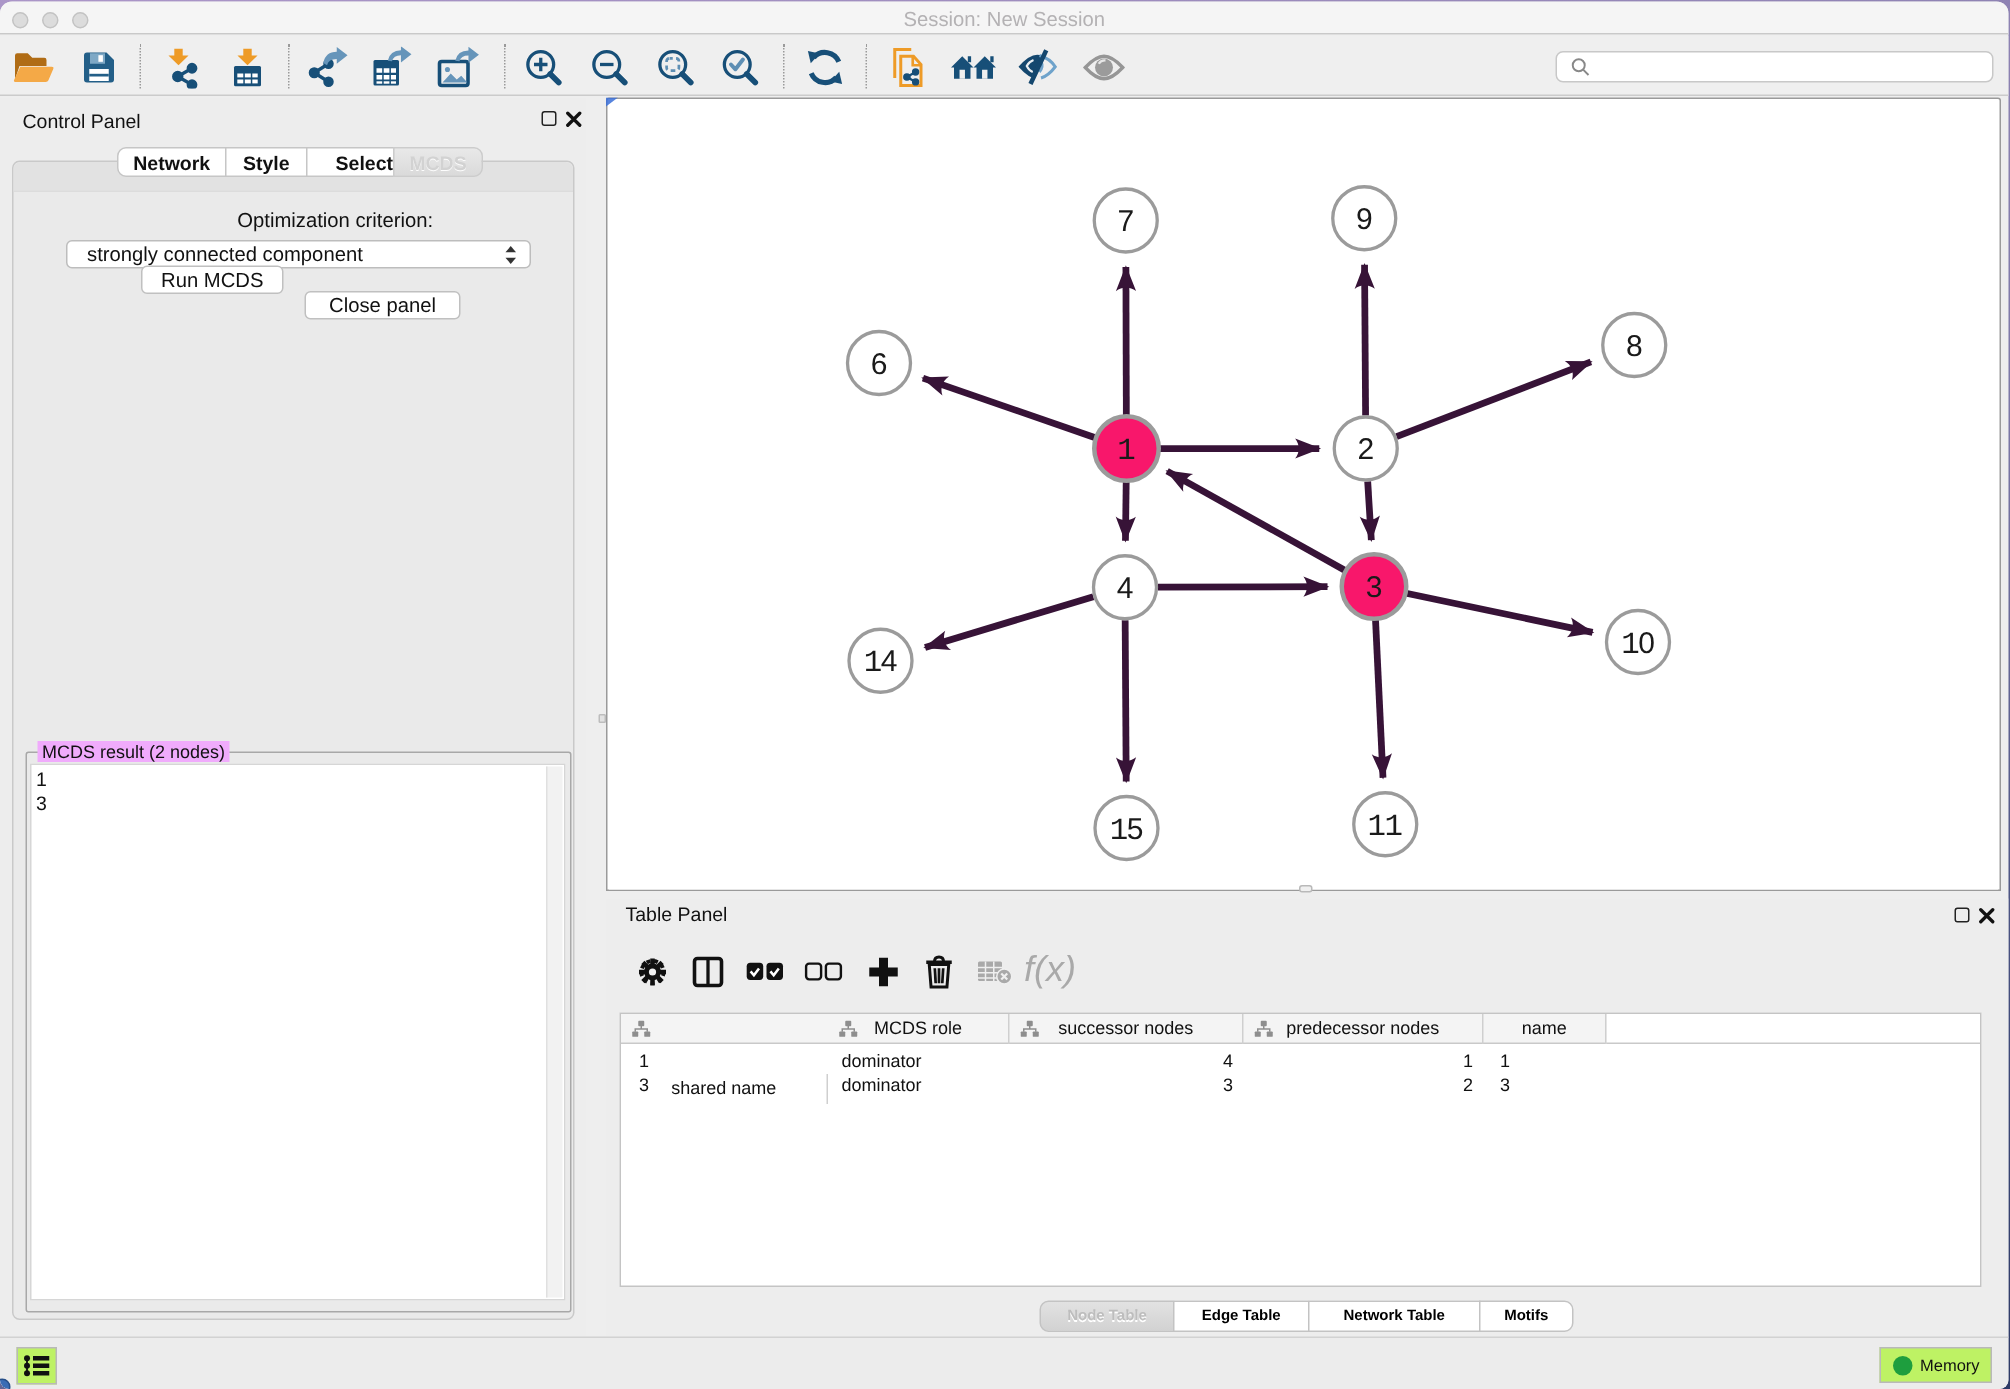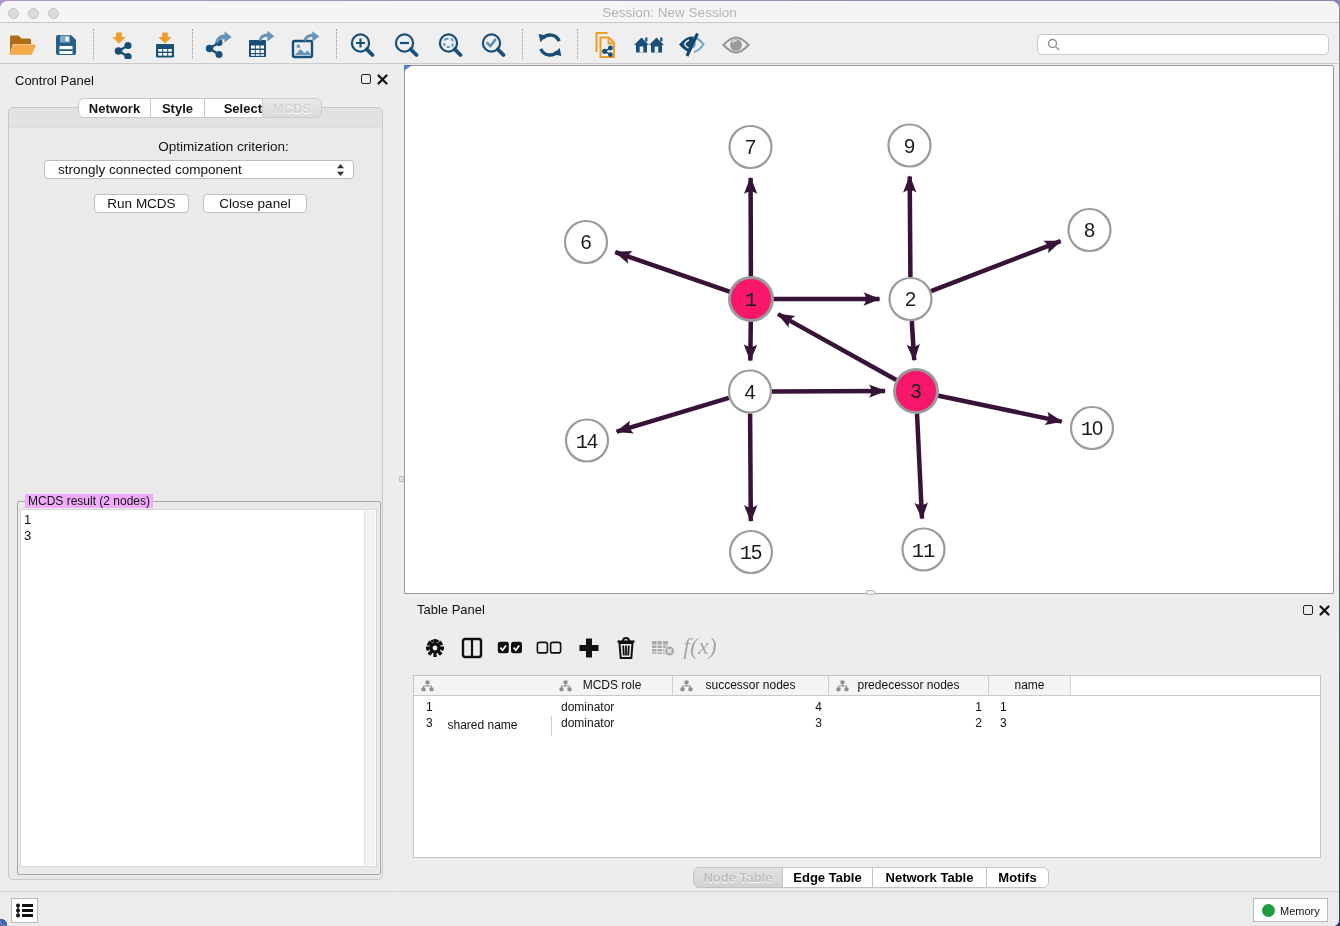--- a/index.html
+++ b/index.html
@@ -46,24 +46,24 @@
 
 .tpanel { position:absolute; left:404px; top:598px; right:0; bottom:35px; background:#ededed; }
 .tp-title { position:absolute; left:13px; top:3px; font-size:13px; color:#111; }
 .tp-toolbar { position:absolute; left:0; top:26px; height:42px; width:100%; }
 .ttable { position:absolute; left:9px; top:76px; right:18px; height:183px; background:#fff; border:1px solid #c4c4c4; }
 .thead { position:absolute; left:0; top:0; height:20px; background:#f4f4f4; border-bottom:1px solid #c9c9c9; }
 .thcell { position:absolute; top:0; height:20px; border-right:1px solid #cfcfcf; font-size:12px; color:#111; text-align:center; line-height:19px; }
 .hicon { position:absolute; top:4px; }
 .trow { position:absolute; font-size:12px; color:#111; height:17px; line-height:17px; }
 .bottomtabs { position:absolute; left:289px; top:268px; height:21px; font-size:13px; }
-.btab { position:absolute; top:0; height:21px; line-height:20px; text-align:center; background:#fff; border:1px solid #c3c3c3; font-weight:bold; font-size:13px; }
+.btab { position:absolute; top:0; height:21px; line-height:20px; text-align:center; background:#fff; border:1px solid #c3c3c3; font-weight:bold; font-size:10px; }
 
 .statusbar { position:absolute; left:0; right:0; bottom:0; height:35px; background:#ececec; border-top:1px solid #d2d2d2; }
-.sb-btn { position:absolute; background:#ffffff; border:1px solid #b9b9b9; }
+.sb-btn { position:absolute; background:#bef264; border:1px solid #b9b9b9; }
 </style>
 </head>
 <body>
 <div class="window">
 
   <div class="titlebar">
     <div class="tl-circle" style="left:8px;"></div>
     <div class="tl-circle" style="left:28px;"></div>
     <div class="tl-circle" style="left:48px;"></div>
     <div class="title-text">Session: New Session</div>
@@ -246,21 +246,21 @@
       <div class="tabseg" style="left:204px;width:59px;text-align:right;">Select</div>
       <div class="tabseg" style="left:262px;width:60px;background:linear-gradient(#e9e9e9,#dadada);color:#d2d2d2;border-radius:0 6px 6px 0;text-shadow:0 1px 0 #fdfdfd;border-color:#cccccc;">MCDS</div>
     </div>
     <div class="opt-label">Optimization criterion:</div>
     <div class="dropdown">strongly connected component
       <svg width="11" height="14" viewBox="0 0 11 14" style="position:absolute;right:7px;top:2px;">
           <path d="M5.5 1 L9 5.2 L2 5.2 Z" fill="#333"></path>
           <path d="M5.5 13 L2 8.8 L9 8.8 Z" fill="#333"></path>
         </svg>
     </div>
-    <div class="btn" style="left:94px;top:129px;width:95px;">Run MCDS</div>
+    <div class="btn" style="left:94px;top:112px;width:95px;">Run MCDS</div>
     <div class="btn" style="left:203px;top:129px;width:104px;">Close panel</div>
     <div class="fieldset">
       <div class="fs-legend">MCDS result (2 nodes)</div>
       <div class="fs-white">
         <div class="fs-text">1<br>3</div>
         <div class="fs-scroll"></div>
       </div>
     </div>
   </div>
 
@@ -387,21 +387,21 @@
             <line x1="1" y1="6" x2="17" y2="6"></line>
             <line x1="1" y1="9.5" x2="17" y2="9.5"></line>
             <line x1="1" y1="13" x2="17" y2="13"></line>
             <line x1="6" y1="2" x2="6" y2="15"></line>
             <line x1="11.5" y1="2" x2="11.5" y2="15"></line>
           </g>
         <circle cx="18.5" cy="12" r="5" fill="#a9a9a9" stroke="#efefef" stroke-width="1"></circle>
         <path d="M16.5 10 l4 4 M20.5 10 l-4 4" stroke="#efefef" stroke-width="1.5"></path>
       </svg>
 
-      <div style="position:absolute;left:296px;top:23px;transform:translate(-50%,-54%);font-family:Liberation Serif, serif;font-style:italic;font-size:24px;color:#a9a9a9;">f(x)</div>
+      <div style="position:absolute;left:296px;top:23px;transform:translate(-50%,-54%);font-family:Liberation Sans, sans-serif;font-style:italic;font-size:24px;color:#a9a9a9;">f(x)</div>
     </div>
     <div class="ttable" id="ttable">
       <div class="thead" style="width:657px;"></div>
         <div style="position:absolute;left:657px;right:0;top:19px;height:1px;background:#c9c9c9;"></div>
       <div class="thcell" style="left:0;width:138px;margin-top:40px;">shared name</div>
       <div class="thcell" style="left:138px;width:121px;">MCDS role</div>
       <div class="thcell" style="left:259px;width:156px;">successor nodes</div>
       <div class="thcell" style="left:415px;width:160px;">predecessor nodes</div>
       <div class="thcell" style="left:575px;width:82px;">name</div>
       <svg class="hicon" style="left:7px;" width="13" height="12" viewBox="0 0 13 12">

